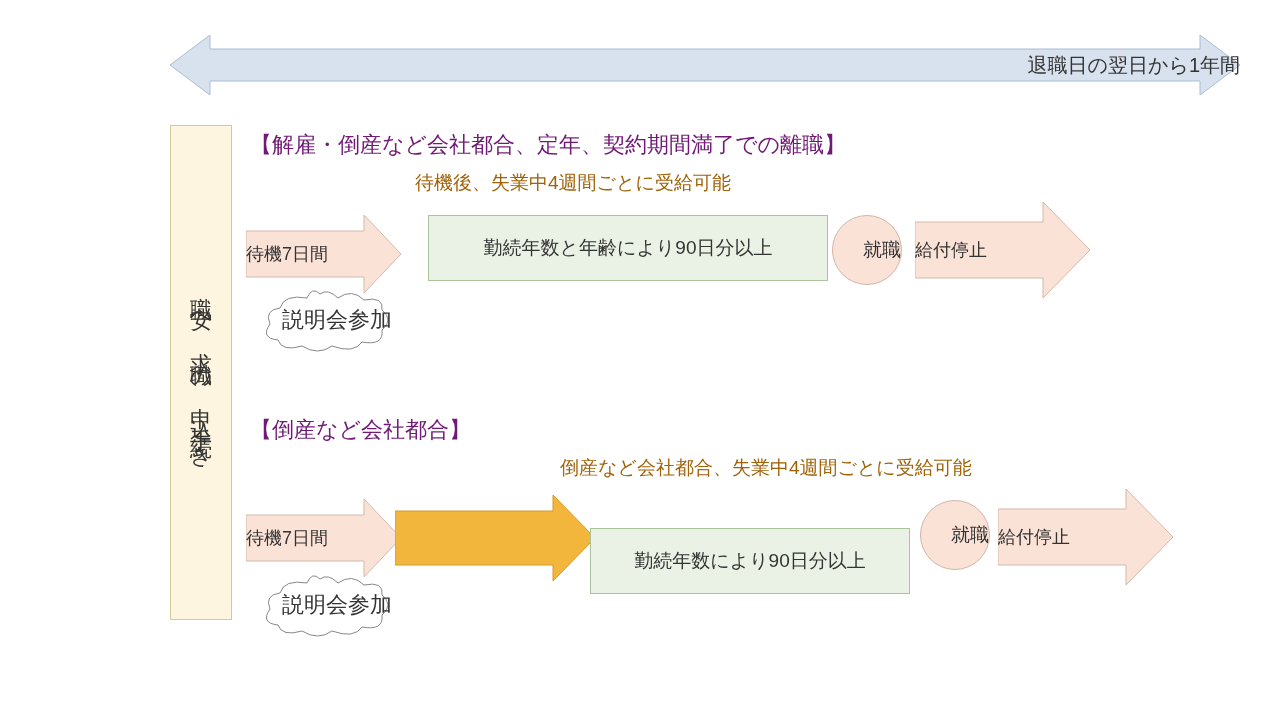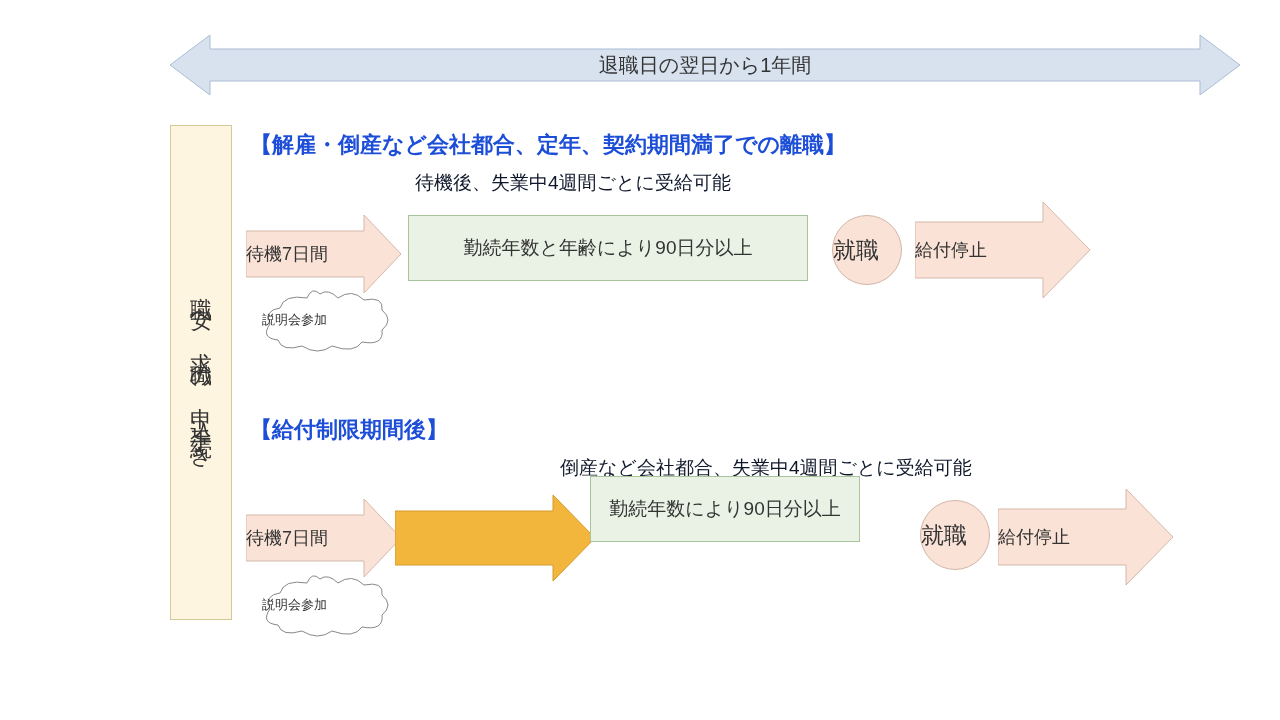--- a/index.html
+++ b/index.html
@@ -1,35 +1,35 @@
 <!DOCTYPE html>
 <html><head>
 <meta charset="utf-8">
 <style>
 *{box-sizing:border-box;margin:0;padding:0}
 body{width:1280px;height:720px;font-family:"Yu Gothic","Meiryo",sans-serif;background:#fff;position:relative;color:#333}
 .top-arrow{position:absolute;left:170px;top:35px;width:1070px;height:60px}
 .top-arrow svg{width:100%;height:100%}
-.top-arrow-text{position:absolute;left:0;right:0;top:50%;transform:translateY(-50%);text-align:center;font-size:20px;color:#333}
+.top-arrow-text{position:absolute;left:0;right:0;top:50%;transform:translateY(-50%);text-align:right;font-size:20px;color:#333}
 .left-box{position:absolute;left:170px;top:125px;width:62px;height:495px;background:#fdf5e0;border:1px solid #d4c99a;display:flex;align-items:center;justify-content:center}
 .left-box span{writing-mode:vertical-rl;font-size:22px;letter-spacing:10px;color:#333}
-.section-title{position:absolute;font-size:22px;font-weight:bold;color:#1d4ed8}
+.section-title{position:absolute;font-size:22px;font-weight:normal;color:#701a75}
 .title1{left:250px;top:130px}
 .title2{left:250px;top:415px}
-.subtitle{position:absolute;font-size:19px;color:#0f172a}
+.subtitle{position:absolute;font-size:19px;color:#a16207}
 .sub1{left:415px;top:170px}
 .sub2{left:560px;top:455px}
 .arrow-shape{position:absolute}
 .arrow-shape svg{display:block}
 .arrow-label{position:absolute;left:0;right:0;top:50%;transform:translateY(-50%);font-size:18px;white-space:nowrap}
 .bubble{position:absolute;width:130px;height:62px}
 .bubble svg{position:absolute;width:100%;height:100%}
-.bubble-text{position:absolute;left:0;right:0;top:48%;transform:translateY(-50%);text-align:left;font-size:13px}
+.bubble-text{position:absolute;left:0;right:0;top:48%;transform:translateY(-50%);text-align:right;font-size:22px}
 .green-box{position:absolute;height:66px;background:#e9f2e4;border:1px solid #a9c39a;display:flex;align-items:center;justify-content:center;font-size:19px}
-.circle{position:absolute;width:70px;height:70px;background:#fae2d7;border:1px solid #d1b5a7;border-radius:50%;display:flex;align-items:center;justify-content:flex-start;font-size:23px}
+.circle{position:absolute;width:70px;height:70px;background:#fae2d7;border:1px solid #d1b5a7;border-radius:50%;display:flex;align-items:center;justify-content:flex-end;font-size:19px}
 </style>
 </head>
 <body>
 
 <div class="top-arrow">
   <svg viewBox="0 0 1070 60" preserveAspectRatio="none">
     <polygon points="0,30 40,0 40,14 1030,14 1030,0 1070,30 1030,60 1030,46 40,46 40,60" fill="#d8e2ef" stroke="#a9bdd4" stroke-width="1"></polygon>
   </svg>
   <div class="top-arrow-text">退職日の翌日から1年間</div>
 </div>
@@ -48,36 +48,36 @@
   <div class="arrow-label" style="padding-right:25px">待機7日間</div>
 </div>
 
 <div class="bubble" style="left:262px;top:290px">
   <svg viewBox="0 0 130 62">
     <path d="M 58 4 Q 50 -4 45 8 Q 22 4 18 18 Q 2 20 8 34 Q -2 48 16 50 Q 20 62 40 56 Q 56 66 70 56 Q 92 64 100 52 Q 122 56 120 40 Q 132 30 120 20 Q 122 6 102 10 Q 90 -2 76 8 Q 66 -2 58 4 Z" fill="#fff" stroke="#888" stroke-width="1"></path>
   </svg>
   <div class="bubble-text">説明会参加</div>
 </div>
 
-<div class="green-box" style="left:408px;top:215px;width:400px">
+<div class="green-box" style="left:428px;top:215px;width:400px">
   <span>勤続年数と年齢により90日分以上</span>
 </div>
 
 <div class="circle" style="left:832px;top:215px">
   <span>就職</span>
 </div>
 
 <div class="arrow-shape" style="left:915px;top:202px;width:175px;height:96px">
   <svg viewBox="0 0 175 96">
     <polygon points="0,20 128,20 128,0 175,48 128,96 128,76 0,76" fill="#fae2d7" stroke="#d4b9ab" stroke-width="1"></polygon>
   </svg>
   <div class="arrow-label" style="padding-right:30px">給付停止</div>
 </div>
 
-<div class="section-title title2">【給付制限期間後】</div>
+<div class="section-title title2">【倒産など会社都合】</div>
 <div class="subtitle sub2">倒産など会社都合、失業中4週間ごとに受給可能</div>
 
 <div class="arrow-shape" style="left:246px;top:499px;width:155px;height:78px">
   <svg viewBox="0 0 155 78">
     <polygon points="0,16 118,16 118,0 155,39 118,78 118,62 0,62" fill="#fae2d7" stroke="#d4b9ab" stroke-width="1"></polygon>
   </svg>
   <div class="arrow-label" style="padding-right:25px">待機7日間</div>
 </div>
 
 <div class="bubble" style="left:262px;top:575px">
@@ -86,21 +86,21 @@
   </svg>
   <div class="bubble-text">説明会参加</div>
 </div>
 
 <div class="arrow-shape" style="left:395px;top:495px;width:200px;height:86px">
   <svg viewBox="0 0 200 86">
     <polygon points="0,16 158,16 158,0 200,43 158,86 158,70 0,70" fill="#f3b63c" stroke="#d49a2a" stroke-width="1"></polygon>
   </svg>
 </div>
 
-<div class="green-box" style="left:590px;top:476px;width:270px">
+<div class="green-box" style="left:590px;top:528px;width:320px">
   <span>勤続年数により90日分以上</span>
 </div>
 
 <div class="circle" style="left:920px;top:500px">
   <span>就職</span>
 </div>
 
 <div class="arrow-shape" style="left:998px;top:489px;width:175px;height:96px">
   <svg viewBox="0 0 175 96">
     <polygon points="0,20 128,20 128,0 175,48 128,96 128,76 0,76" fill="#fae2d7" stroke="#d4b9ab" stroke-width="1"></polygon>

